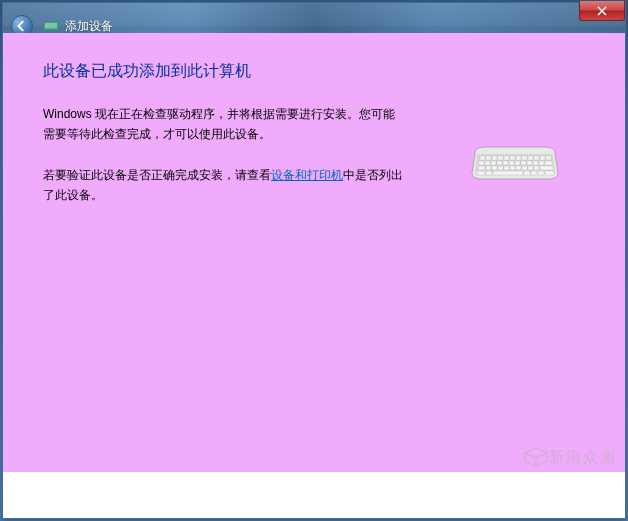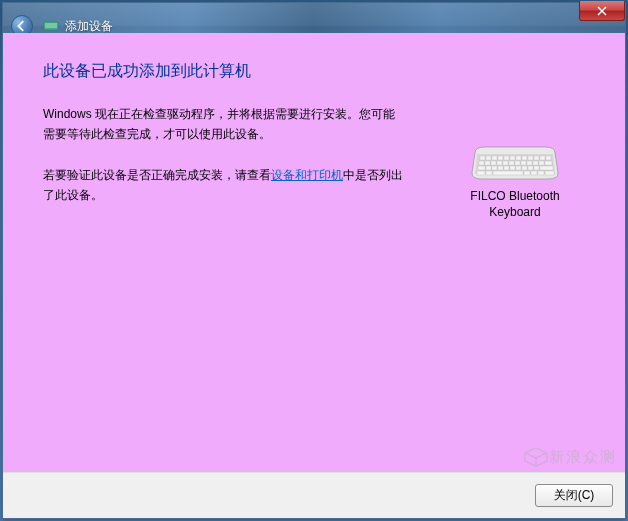--- a/index.html
+++ b/index.html
@@ -170,32 +170,23 @@
             <rect x="7" y="30" width="8" height="4"></rect>
               <rect x="16" y="30" width="6" height="4"></rect>
               <rect x="23" y="30" width="30" height="4"></rect>
               <rect x="54" y="30" width="6" height="4"></rect>
               <rect x="61" y="30" width="6" height="4"></rect>
               <rect x="68" y="30" width="6" height="4"></rect>
               <rect x="75" y="30" width="9" height="4"></rect>
           </g>
         </svg>
       </div>
-      <div class="device-label">
-        <span>FILCO Bluetooth</span><br>
-        <span>Keyboard</span>
-      </div>
     </div>
   </div>
 
-  <div class="footer">
-    <div class="btn">
-      <span>关闭(C)</span>
-    </div>
-  </div>
 
   <div class="watermark">
     <span class="cube">
       <svg viewBox="0 0 26 22">
           <path d="M13 2 L24 7 L13 12 L2 7 Z M2 7 L2 15 L13 20 L13 12 Z M24 7 L24 15 L13 20 L13 12 Z" fill="none" stroke="rgba(180,180,180,0.6)" stroke-width="1.2"></path>
         </svg>
     </span>
     <span>新浪众测</span>
   </div>
 

